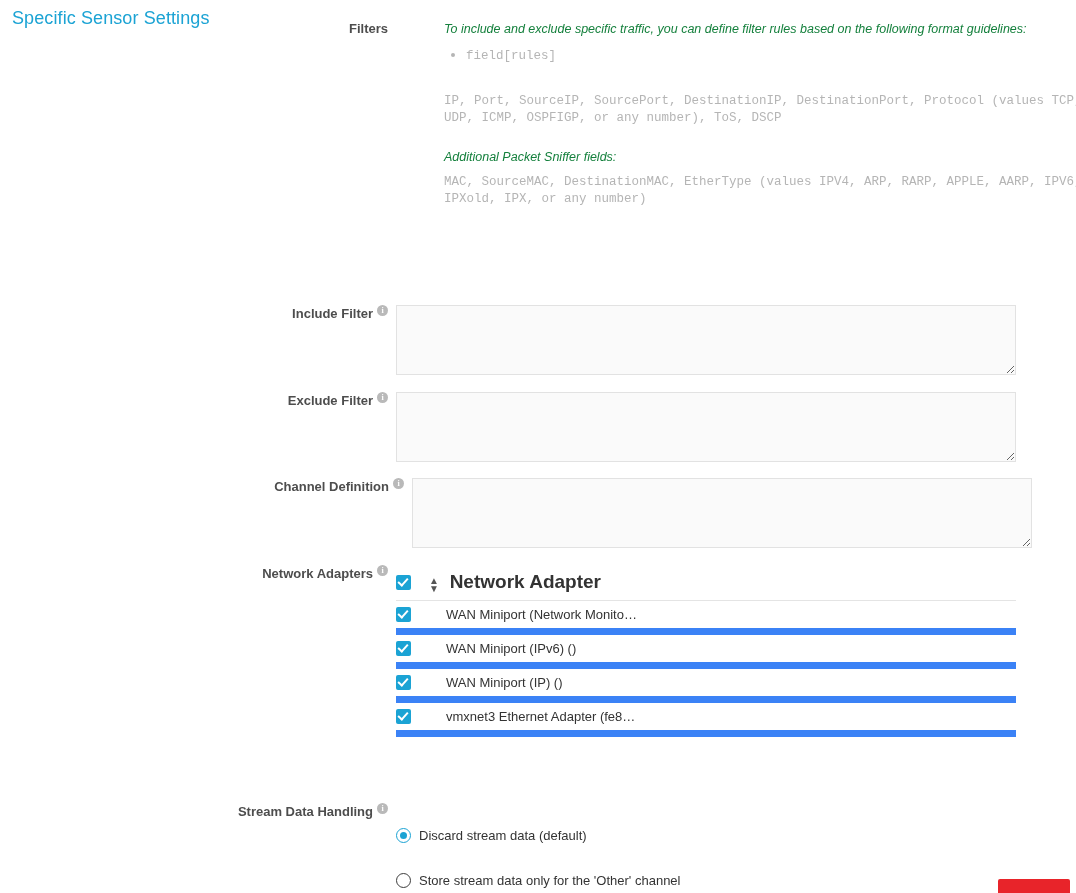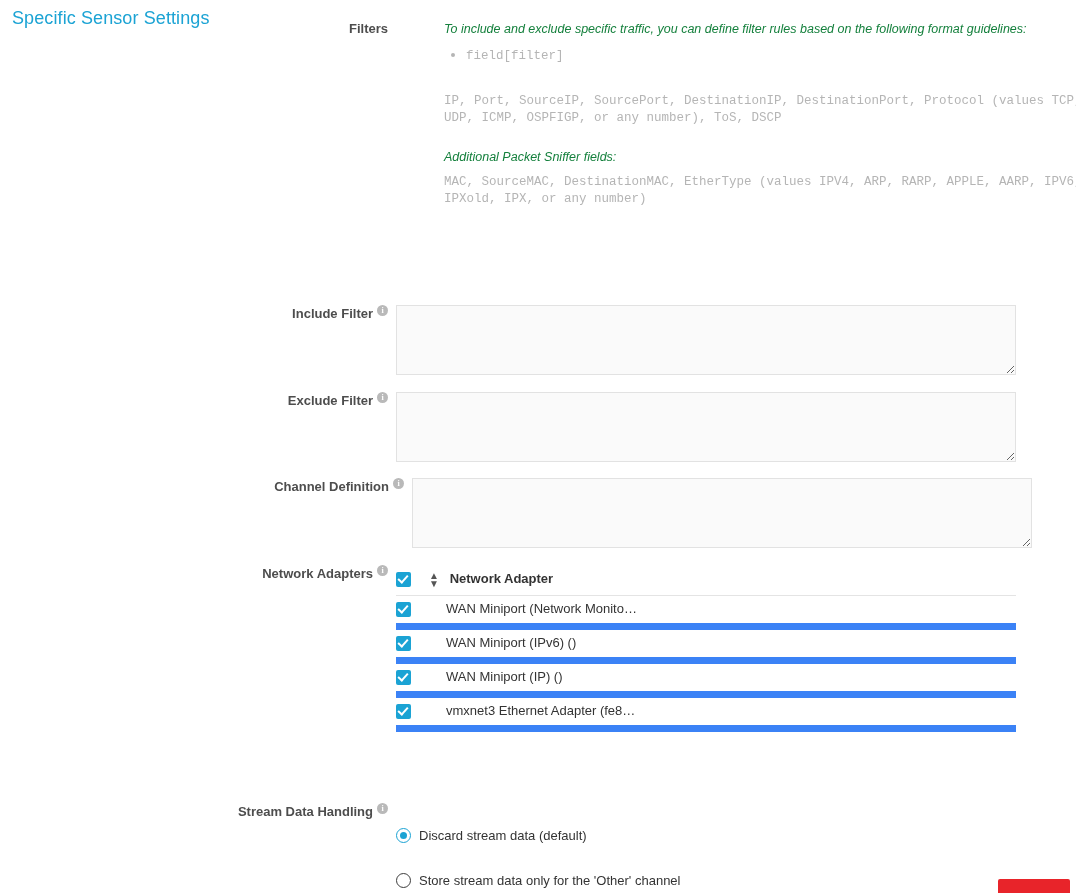--- a/index.html
+++ b/index.html
@@ -125,21 +125,21 @@
     padding: 0;
   }
   .adapters-head td {
     border-bottom: 1px solid #e4e4e4;
     padding: 6px 0 7px 0;
     vertical-align: middle;
   }
   .adapters-head .head-label {
     font-weight: bold;
     color: #333;
-    font-size: 13px;
+    font-size: 19px;
     padding-left: 6px;
   }
   .adapter-row td {
     border-bottom: 7px solid #3b82f6;
     padding: 5px 0 6px 0;
     vertical-align: middle;
   }
   .adapter-row .name-cell {
     width: 224px;
     padding-left: 22px;
@@ -235,21 +235,21 @@
 </head>
 <body>
 
 <div class="section-title">Specific Sensor Settings</div>
 
 <div class="row" id="filters-row">
   <div class="label">Filters</div>
   <div class="help-block">
     <div class="help-italic">To include and exclude specific traffic, you can define filter rules based on the following format guidelines:</div>
     <ul class="help-list">
-      <li><span>field[filter]</span></li>
+      <li><span>field[rules]</span></li>
     </ul>
     <div class="help-gap"></div>
     <div class="help-gap-sm"></div>
     <div class="help-mono">IP, Port, SourceIP, SourcePort, DestinationIP, DestinationPort, Protocol (values TCP,
 UDP, ICMP, OSPFIGP, or any number), ToS, DSCP</div>
     <div class="help-gap"></div>
     <div class="help-italic">Additional Packet Sniffer fields:</div>
     <div class="help-gap-sm"></div>
     <div class="help-mono">MAC, SourceMAC, DestinationMAC, EtherType (values IPV4, ARP, RARP, APPLE, AARP, IPV6,
 IPXold, IPX, or any number)</div>

